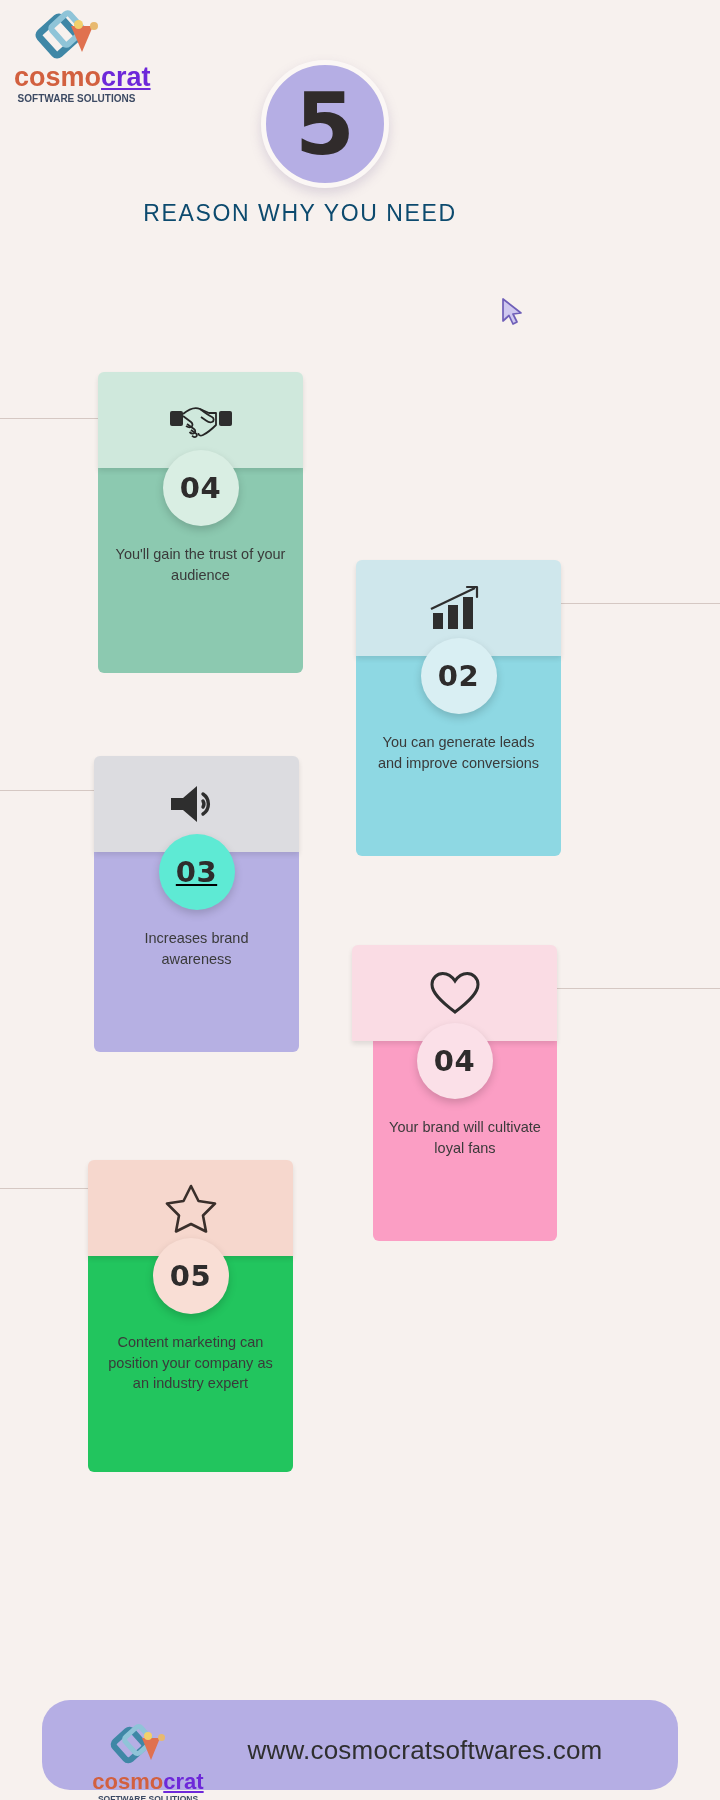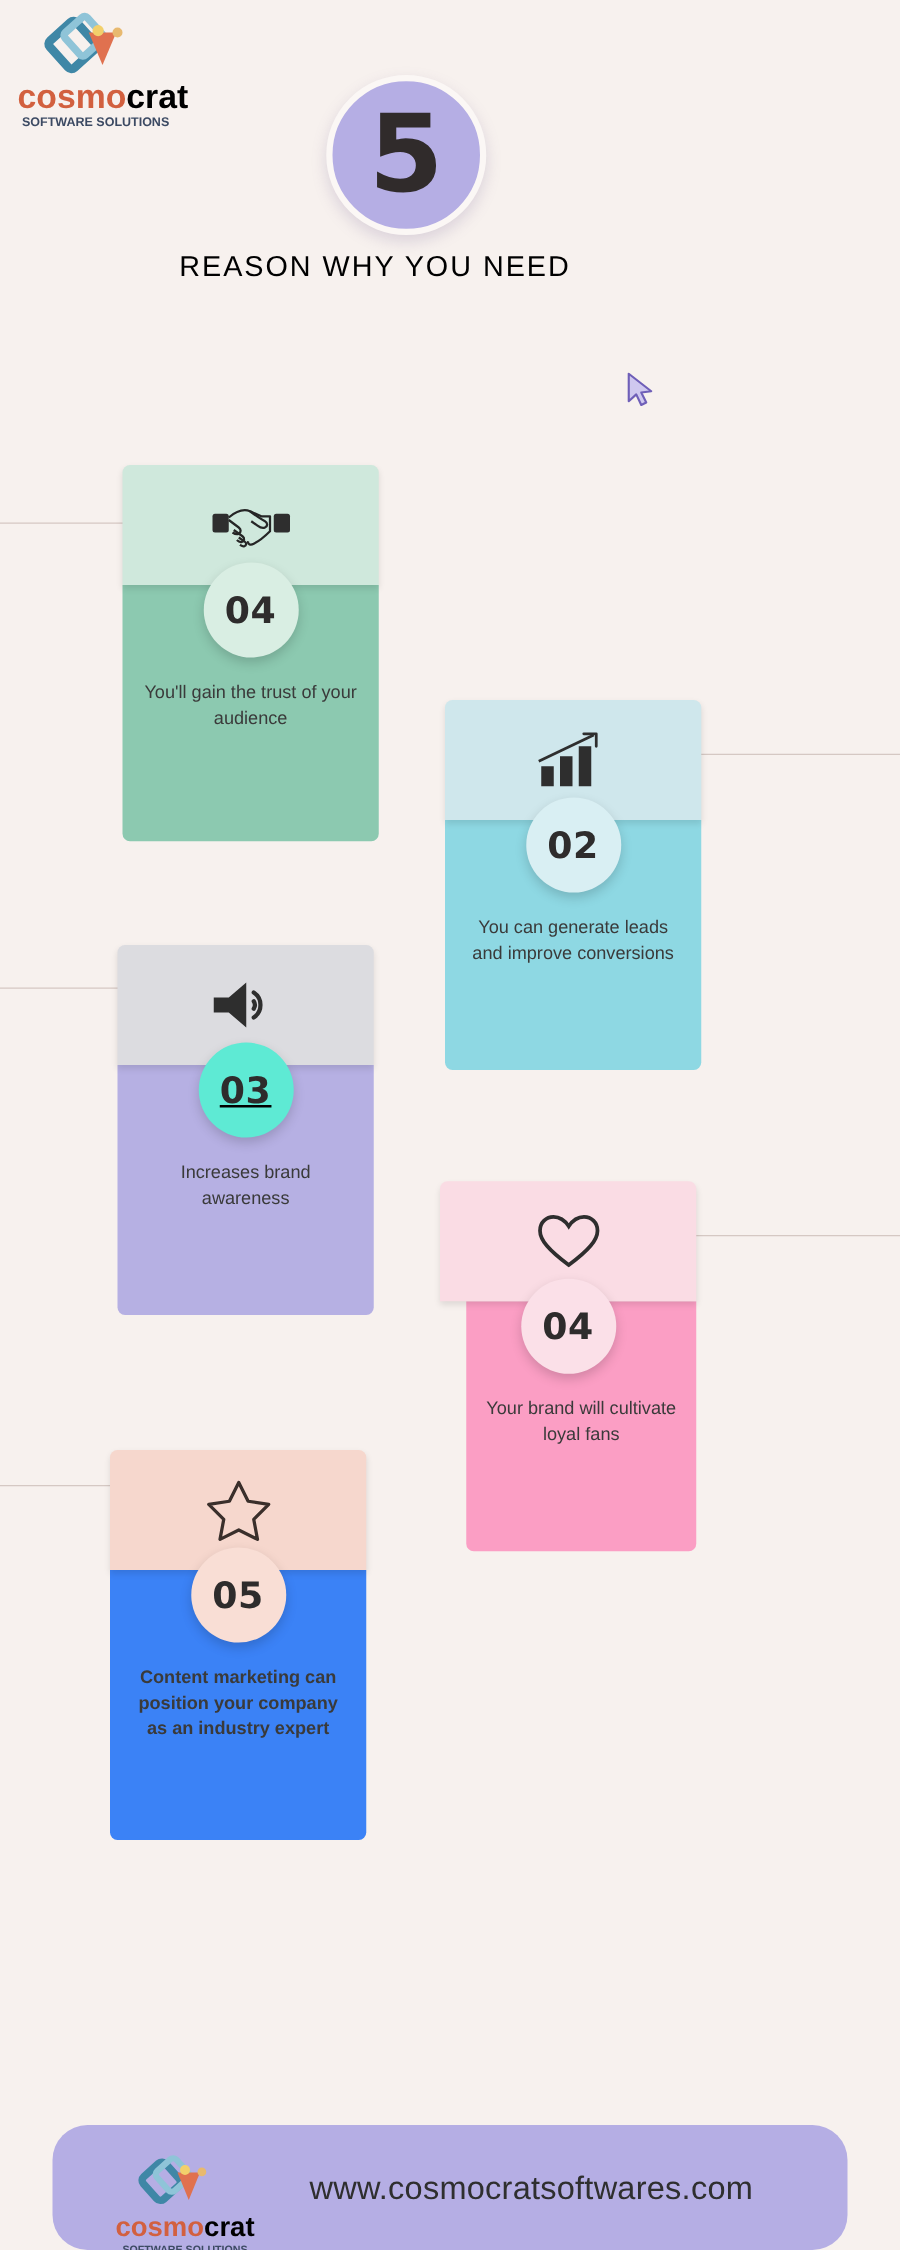--- a/index.html
+++ b/index.html
@@ -31,41 +31,41 @@
     transform:rotate(-42deg);
   }
   .lg-v {
     position:absolute; width:0; height:0;
     border-left:11px solid transparent; border-right:11px solid transparent;
     border-top:26px solid #e0714f;
   }
   .lg-dot { position:absolute; border-radius:50%; background:#f2d06b; }
 
   .lg-name { color:#d2603f; font-weight:bold; line-height:1; }
-  .lg-name .dark { color:#000000; }
+  .lg-name .dark { color:#6d28d9;text-decoration:underline; }
   .lg-sub {
     color:#3c4a63; font-weight:bold; text-align:center; line-height:1;
     white-space:nowrap;
   }
 
   
   .num-circle {
     position:absolute; left:261px; top:60px; width:128px; height:128px;
     border-radius:50%; background:#b5aee4; border:5px solid #fbf7f5;
     box-shadow:0 5px 12px rgba(120,100,150,.22);
     display:flex; align-items:center; justify-content:center;
   }
   .num-circle span {
     font-size:86px; font-weight:bold; color:#302b2b; line-height:1;
     font-family:"DejaVu Sans", sans-serif;
   }
 
   .subhead {
     position:absolute; left:0; top:200px; width:600px; text-align:center;
-    font-size:23px; letter-spacing:1.6px; color:#000000; font-weight:400;
+    font-size:23px; letter-spacing:1.6px; color:#0c4a6e; font-weight:400;
   }
 
   .title-pill {
     position:absolute; left:86px; top:236px; width:478px; height:68px;
     background:#b5aee4; border-radius:34px; border:5px solid #fbf7f5;
     box-shadow:0 6px 14px rgba(120,100,150,.22);
     display:flex; align-items:center; justify-content:center;
   }
   .title-pill span {
     font-family:"Liberation Serif", serif; font-weight:bold;
@@ -96,21 +96,21 @@
     z-index:4;
   }
   .badge span {
     font-size:29px; font-weight:bold; color:#2e2c2c; letter-spacing:.5px;
     font-family:"DejaVu Sans", sans-serif;
   }
   .icon-wrap { width:70px; height:58px; display:flex; align-items:center; justify-content:center; }
 
   
   .footer {
-    position:absolute; left:42px; top:1700px; width:636px; height:100px;
+    position:absolute; left:42px; top:1700px; width:636px; height:90px;
     background:#b5aee4; border-radius:28px;
     display:flex; align-items:center;
   }
   .footer-url {
     position:absolute; left:0; top:0; width:636px; height:100px;
     display:flex; align-items:center; justify-content:center;
     padding-left:130px;
     font-size:26px; color:#2f2f2f; letter-spacing:.2px;
   }
 </style>
@@ -230,21 +230,21 @@
     <div class="card-head" style="background:#f6d7cd;">
       <span class="icon-wrap">
         <svg viewBox="0 0 52 50" width="52" height="50">
           <path d="M26 3 L33.5 18 L50 20.5 L38 32.5 L41 48.5 L26 41 L11 48.5 L14 32.5 L2 20.5 L18.5 18 Z" fill="none" stroke="#3a2f2b" stroke-width="2.6" stroke-linejoin="round"></path>
         </svg>
       </span>
     </div>
     <div class="badge" style="background:#f9ded5;">
       <span>05</span>
     </div>
-    <div class="card-body" style="background:#3b82f6; min-height:216px;font-weight:bold;">
+    <div class="card-body" style="background:#22c55e; min-height:216px;">
       <div>Content marketing can position your company as an industry expert</div>
     </div>
   </div>
 
   <div class="footer">
     <div class="footer-url">www.cosmocratsoftwares.com</div>
   </div>
 
   <div class="logo logo-foot">
     <div class="logo-mark" style="height:44px;">

